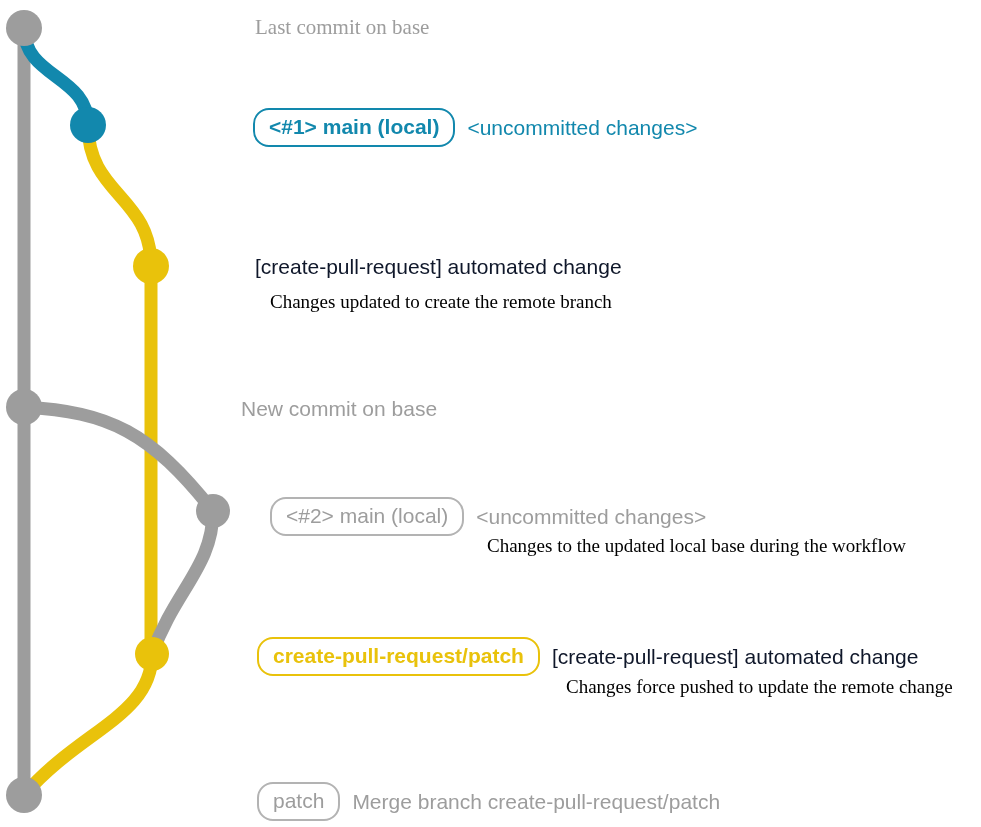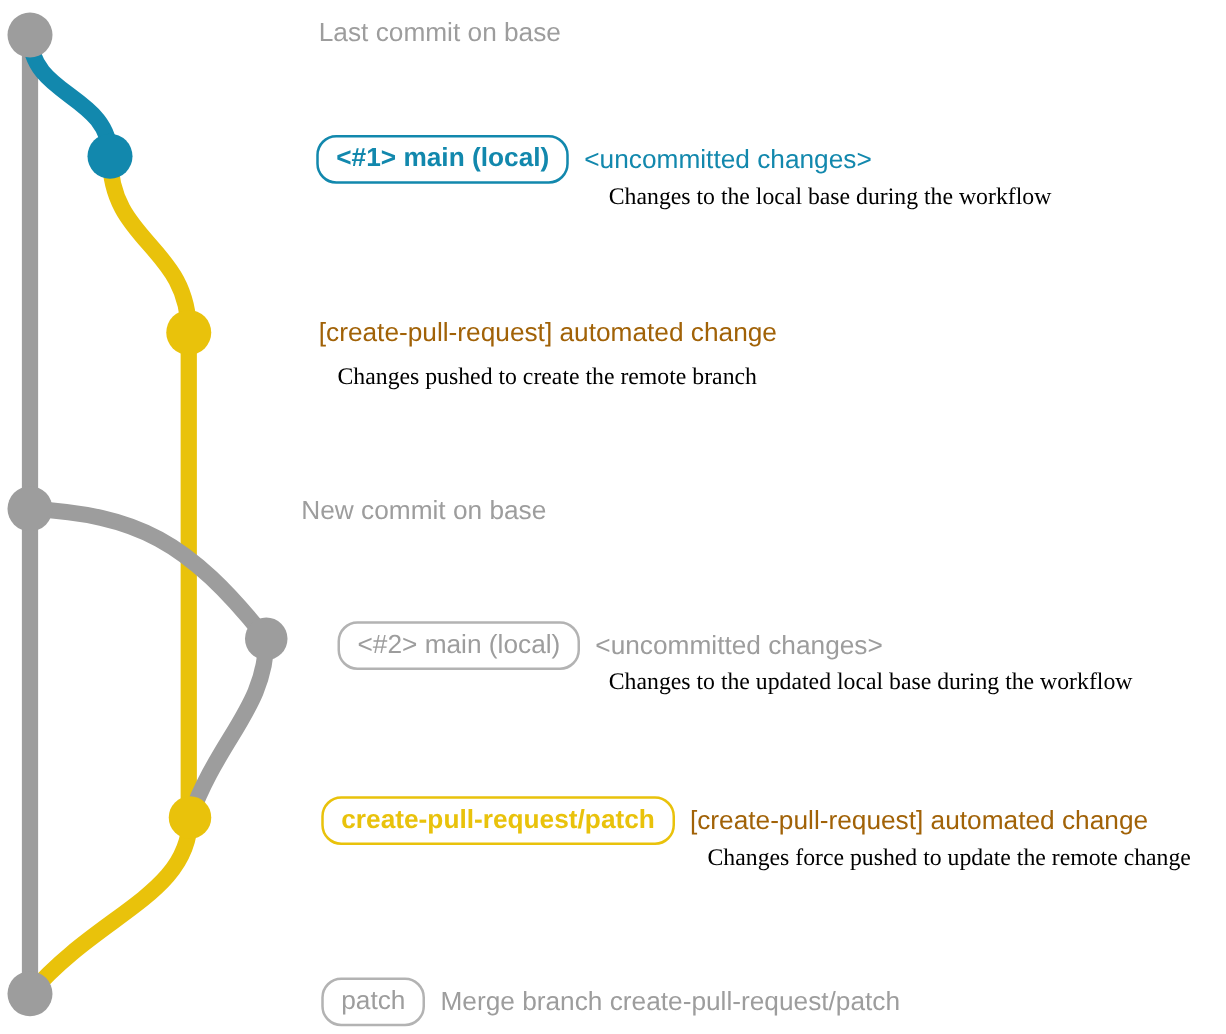--- a/index.html
+++ b/index.html
@@ -61,21 +61,21 @@
   .subject {
     display: inline-block;
     vertical-align: middle;
     font-size: 21px;
     line-height: 26px;
     white-space: nowrap;
     font-family: "Liberation Sans", sans-serif;
     text-align: right;
   }
   .subject.teal { color: #1288ad; }
-  .subject.yellow { color: #a16207; }
+  .subject.yellow { color: #0f172a; }
   .subject.gray { color: #9d9d9d; }
   .desc {
     position: absolute;
     font-family: "Liberation Serif", serif;
     font-size: 19px;
     line-height: 23px;
     color: #000000;
     white-space: nowrap;
   }
   .headline {
@@ -121,32 +121,31 @@
     <circle cx="151" cy="266" r="18" fill="#e9c20b"></circle>
     <circle cx="24" cy="407" r="18" fill="#9d9d9d"></circle>
     <circle cx="213" cy="511" r="17" fill="#9d9d9d"></circle>
     <circle cx="152" cy="654" r="17" fill="#e9c20b"></circle>
     <circle cx="24" cy="795" r="18" fill="#9d9d9d"></circle>
   </g>
 </svg>
 
 <div class="layer">
 
-  <div class="headline" style="left:255px; top:14px;">Last commit on base</div>
+  <div class="headline" style="left:255px; top:14px;font-family:Liberation Serif, serif;">Last commit on base</div>
 
   <div class="row pill-wrap" style="left:253px; top:108px;">
     <span class="pill teal">&lt;#1&gt; main (local)</span>
     <span class="subject teal">&lt;uncommitted changes&gt;</span>
   </div>
-  <div class="desc" style="left:487px; top:146px;">Changes to the local base during the workflow</div>
 
   <div class="row pill-wrap" style="left:255px; top:254px;">
     <span class="subject yellow">[create-pull-request] automated change</span>
   </div>
-  <div class="desc" style="left:270px; top:290px;">Changes pushed to create the remote branch</div>
+  <div class="desc" style="left:270px; top:290px;">Changes updated to create the remote branch</div>
 
   <div class="headline" style="left:241px; top:396px;text-align:right;">New commit on base</div>
 
   <div class="row pill-wrap" style="left:253px; top:497px;padding-left:17px;">
     <span class="pill gray">&lt;#2&gt; main (local)</span>
     <span class="subject gray">&lt;uncommitted changes&gt;</span>
   </div>
   <div class="desc" style="left:487px; top:534px;">Changes to the updated local base during the workflow</div>
 
   <div class="row pill-wrap" style="left:257px; top:637px;">

